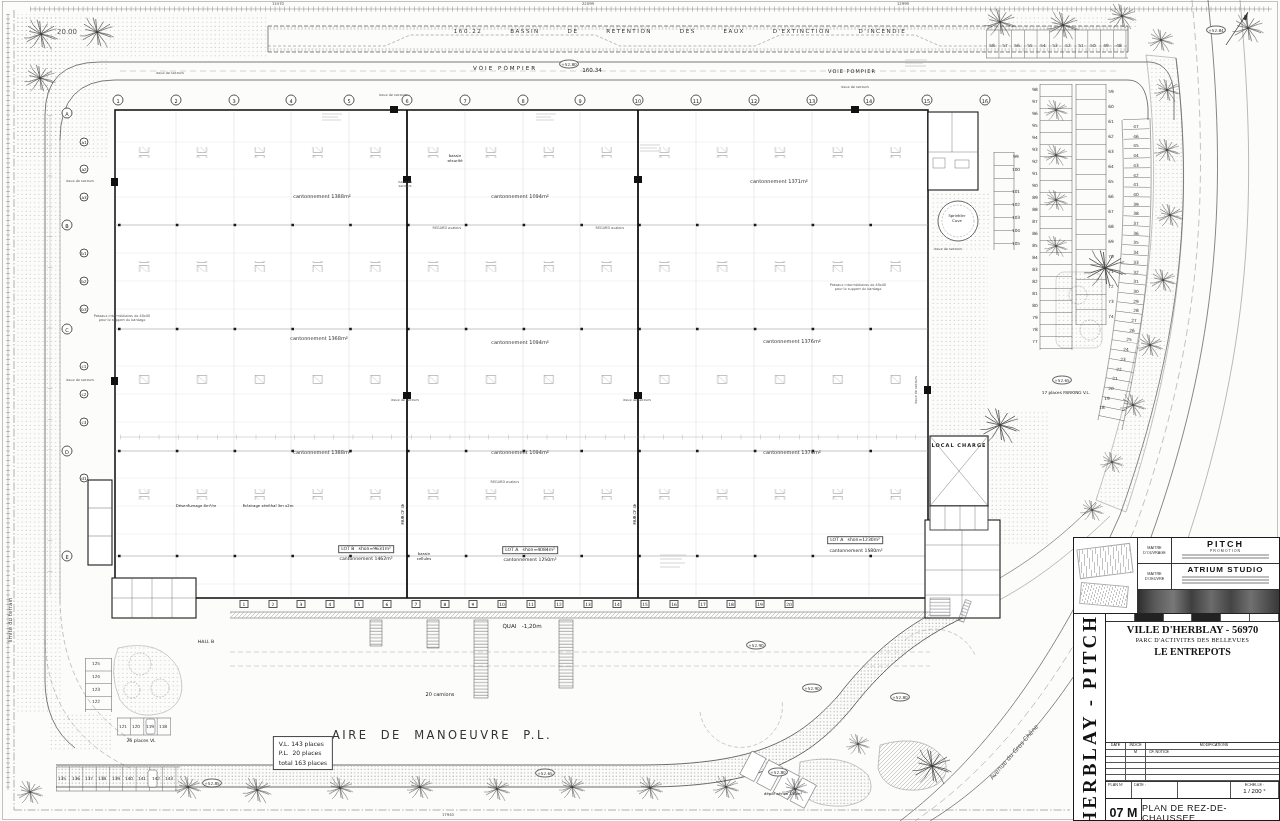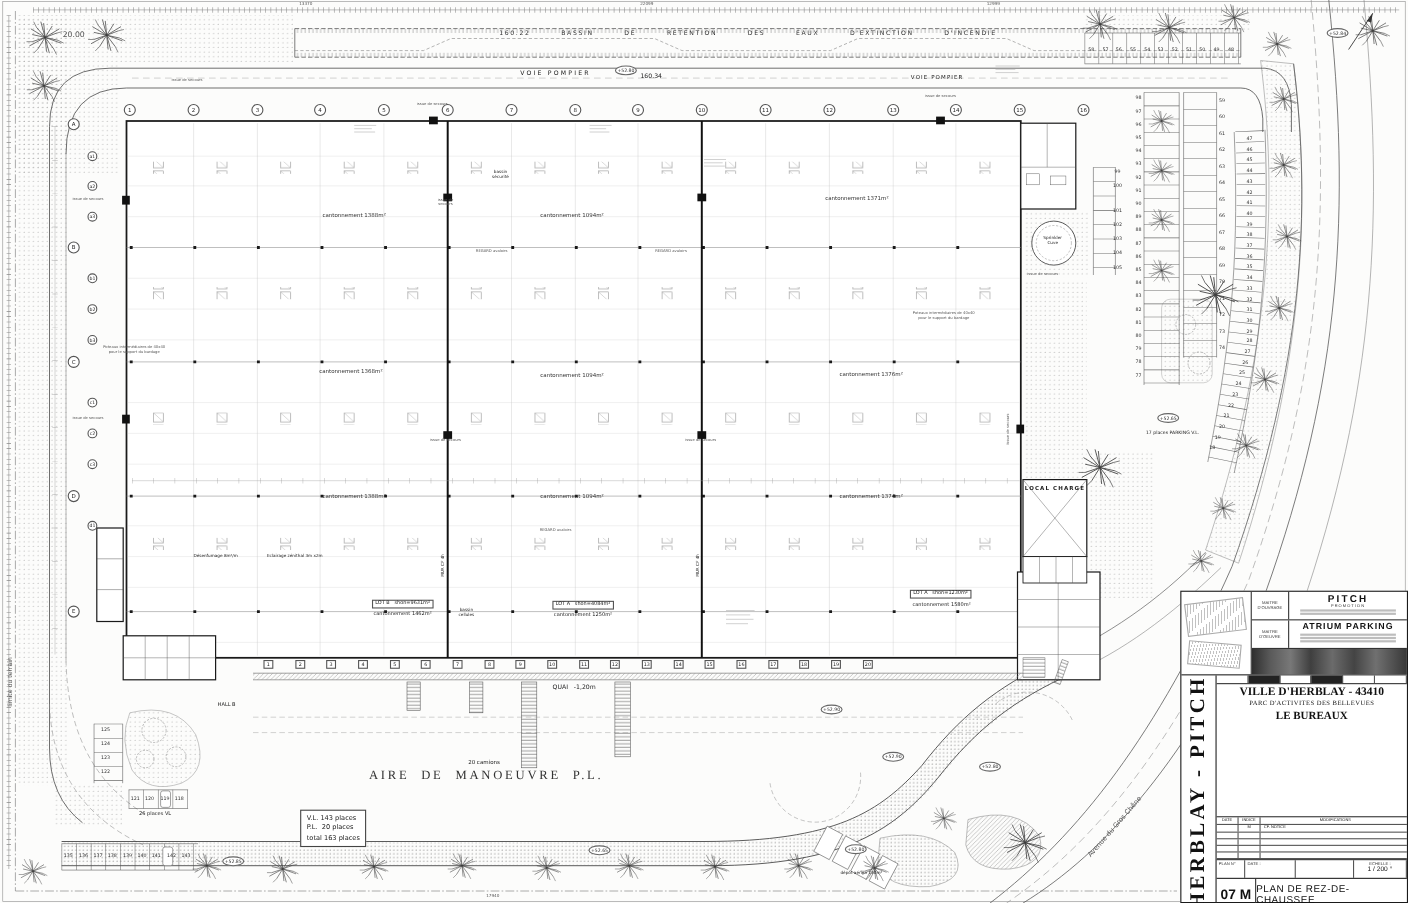--- a/index.html
+++ b/index.html
@@ -449,21 +449,21 @@
       <div class="lbl t35" style="left: 635px; top: 514px; transform: translate(-50%, -50%) rotate(-90deg);">MUR CF 4h</div>
       <div class="lbl lot" style="left: 366px; top: 549px;">LOT B   shon=9631m²</div>
       <div class="lbl t45" style="left: 366px; top: 559px;">cantonnement 1462m²</div>
       <div class="lbl lot" style="left: 530px; top: 550px;">LOT A   shon=4084m²</div>
       <div class="lbl t45" style="left: 530px; top: 560px;">cantonnement 1250m²</div>
       <div class="lbl lot" style="left: 855px; top: 540px;">LOT A   shon=1230m²</div>
       <div class="lbl t45" style="left: 856px; top: 551px;">cantonnement 1580m²</div>
       <div class="lbl t45" style="left: 206px; top: 642px;">HALL B</div>
       <div class="lbl t55" style="left: 522px; top: 626px;">QUAI   -1,20m</div>
       <div class="lbl t5" style="left: 440px; top: 694px;">20 camions</div>
-      <div class="lbl t11" style="left: 442px; top: 705px; font-family: Liberation Serif, serif;">AIRE  DE  MANOEUVRE  P.L.</div>
+      <div class="lbl t11" style="left: 442px; top: 735px;">AIRE  DE  MANOEUVRE  P.L.</div>
       <div class="lbl vlbox" style="left: 303px; top: 753px;">V.L. 143 places
 P.L.  20 places
 total 163 places</div>
       <div class="lbl t4" style="left: 1066px; top: 393px;">17 places PARKING V.L.</div>
       <div class="lbl t45" style="left: 141px; top: 741px;">26 places VL</div>
       <div class="lbl t55 gray" style="left: 10px; top: 620px; transform: translate(-50%, -50%) rotate(-90deg);">limite du terrain</div>
       <div class="lbl t7 gray" style="left: 67px; top: 32px;">20.00</div>
       <div class="lbl t6 gray" style="left: 1014px; top: 752px; transform: translate(-50%, -50%) rotate(-49deg);">Avenue du Gros Chêne</div>
       <div class="lbl t35" style="left: 783px; top: 794px;">dépôt aérien 130m²</div>
       <div class="lbl t35" style="left: 957px; top: 219px;">Sprinkler
@@ -617,21 +617,21 @@
           <div class="firm1">PITCH</div>
           <div class="firmsub">PROMOTION</div>
           <div class="bar"></div>
           <div class="bar"></div>
         </div>
       </div>
       <div class="tb-row">
         <div class="tb-lbl">MAITRE
 D'OEUVRE</div>
         <div class="tb-firm">
-          <div class="firm1b">ATRIUM  PARKING</div>
+          <div class="firm1b">ATRIUM  STUDIO</div>
           <div class="bar"></div>
           <div class="bar"></div>
           <div class="bar"></div>
         </div>
       </div>
       <div class="tb-photo"></div>
     </div>
   </div>
   <div class="tb-main">
     <div class="tb-side">
@@ -639,23 +639,23 @@
     </div>
     <div class="tb-body">
       <div class="tb-strip">
         <div></div>
             <div class="dark"></div>
             <div></div>
             <div class="dark"></div>
             <div></div>
             <div></div>
       </div>
-      <div class="tb-city">VILLE D'HERBLAY - 43410</div>
+      <div class="tb-city">VILLE D'HERBLAY - 56970</div>
       <div class="tb-parc">PARC D'ACTIVITES  DES BELLEVUES</div>
-      <div class="tb-belle">LE BUREAUX</div>
+      <div class="tb-belle">LE ENTREPOTS</div>
       <div class="tb-mods">
         <div class="tm-row">
           <div class="tm-c1">DATE</div>
           <div class="tm-c2">INDICE</div>
           <div class="tm-c3" style="text-align:center">MODIFICATIONS</div>
         </div>
         <div class="tm-row">
           <div class="tm-c1"></div>
           <div class="tm-c2">M</div>
           <div class="tm-c3">CF. NOTICE</div>

